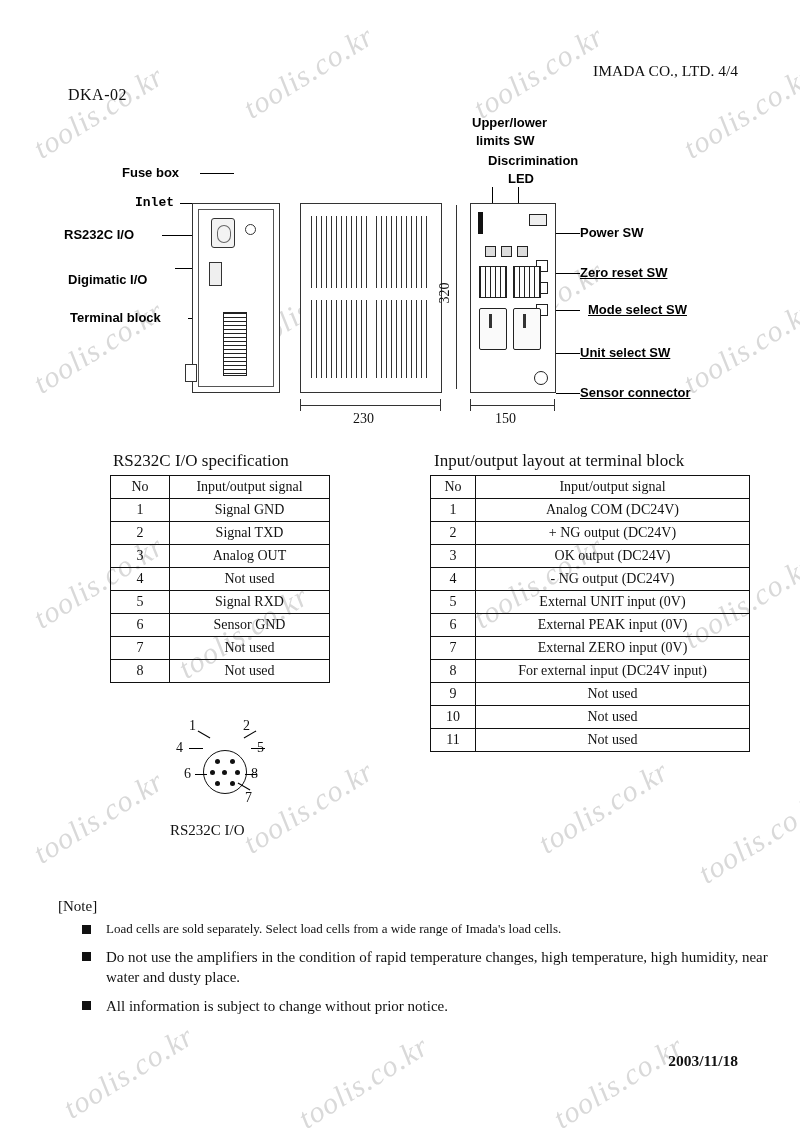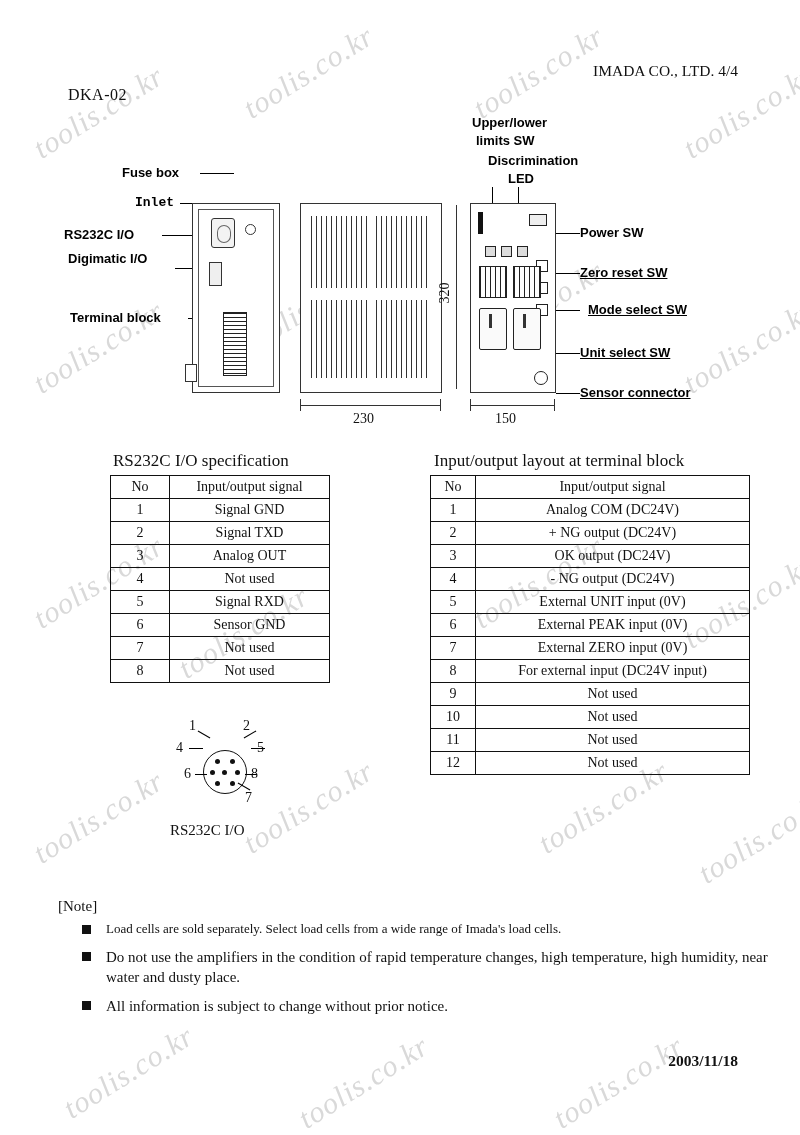--- a/index.html
+++ b/index.html
@@ -119,21 +119,21 @@
   <div class="model">DKA-02</div>
 
   <div class="drawing">
 
     <div class="lbl" style="left:82px;top:60px;">Fuse box</div>
     <div class="ldr" style="left:160px;top:68px;width:34px;"></div>
     <div class="lbl" style="left:95px;top:90px;font-family:Liberation Mono, monospace;">Inlet</div>
     <div class="ldr" style="left:140px;top:98px;width:36px;"></div>
     <div class="lbl" style="left:24px;top:122px;">RS232C I/O</div>
     <div class="ldr" style="left:122px;top:130px;width:52px;"></div>
-    <div class="lbl" style="left:28px;top:146px;">Digimatic I/O</div>
+    <div class="lbl" style="left:28px;top:167px;">Digimatic I/O</div>
     <div class="ldr" style="left:135px;top:163px;width:40px;"></div>
     <div class="lbl" style="left:30px;top:205px;">Terminal block</div>
     <div class="ldr" style="left:148px;top:213px;width:44px;"></div>
 
     <div class="lbl" style="left:432px;top:10px;">Upper/lower</div>
     <div class="lbl" style="left:436px;top:28px;">limits SW</div>
     <div class="lbl" style="left:448px;top:48px;">Discrimination</div>
     <div class="lbl" style="left:468px;top:66px;">LED</div>
     <div class="ldrv" style="left:452px;top:82px;height:52px;"></div>
     <div class="ldrv" style="left:478px;top:82px;height:56px;"></div>
@@ -281,24 +281,20 @@
           <td>Not used</td>
         </tr>
       <tr>
           <td class="no">10</td>
           <td>Not used</td>
         </tr>
       <tr>
           <td class="no">11</td>
           <td>Not used</td>
         </tr>
-      <tr>
-          <td class="no">12</td>
-          <td>Not used</td>
-        </tr>
     </tbody>
   </table>
 
   <div class="pin">
     <div class="pinnum" style="left:14px;top:0;">1</div>
     <div class="pinnum" style="left:68px;top:0;">2</div>
     <div class="pinnum" style="left:1px;top:22px;">4</div>
     <div class="pinnum" style="left:82px;top:22px;">5</div>
     <div class="pinnum" style="left:9px;top:48px;">6</div>
     <div class="pinnum" style="left:76px;top:48px;">8</div>

